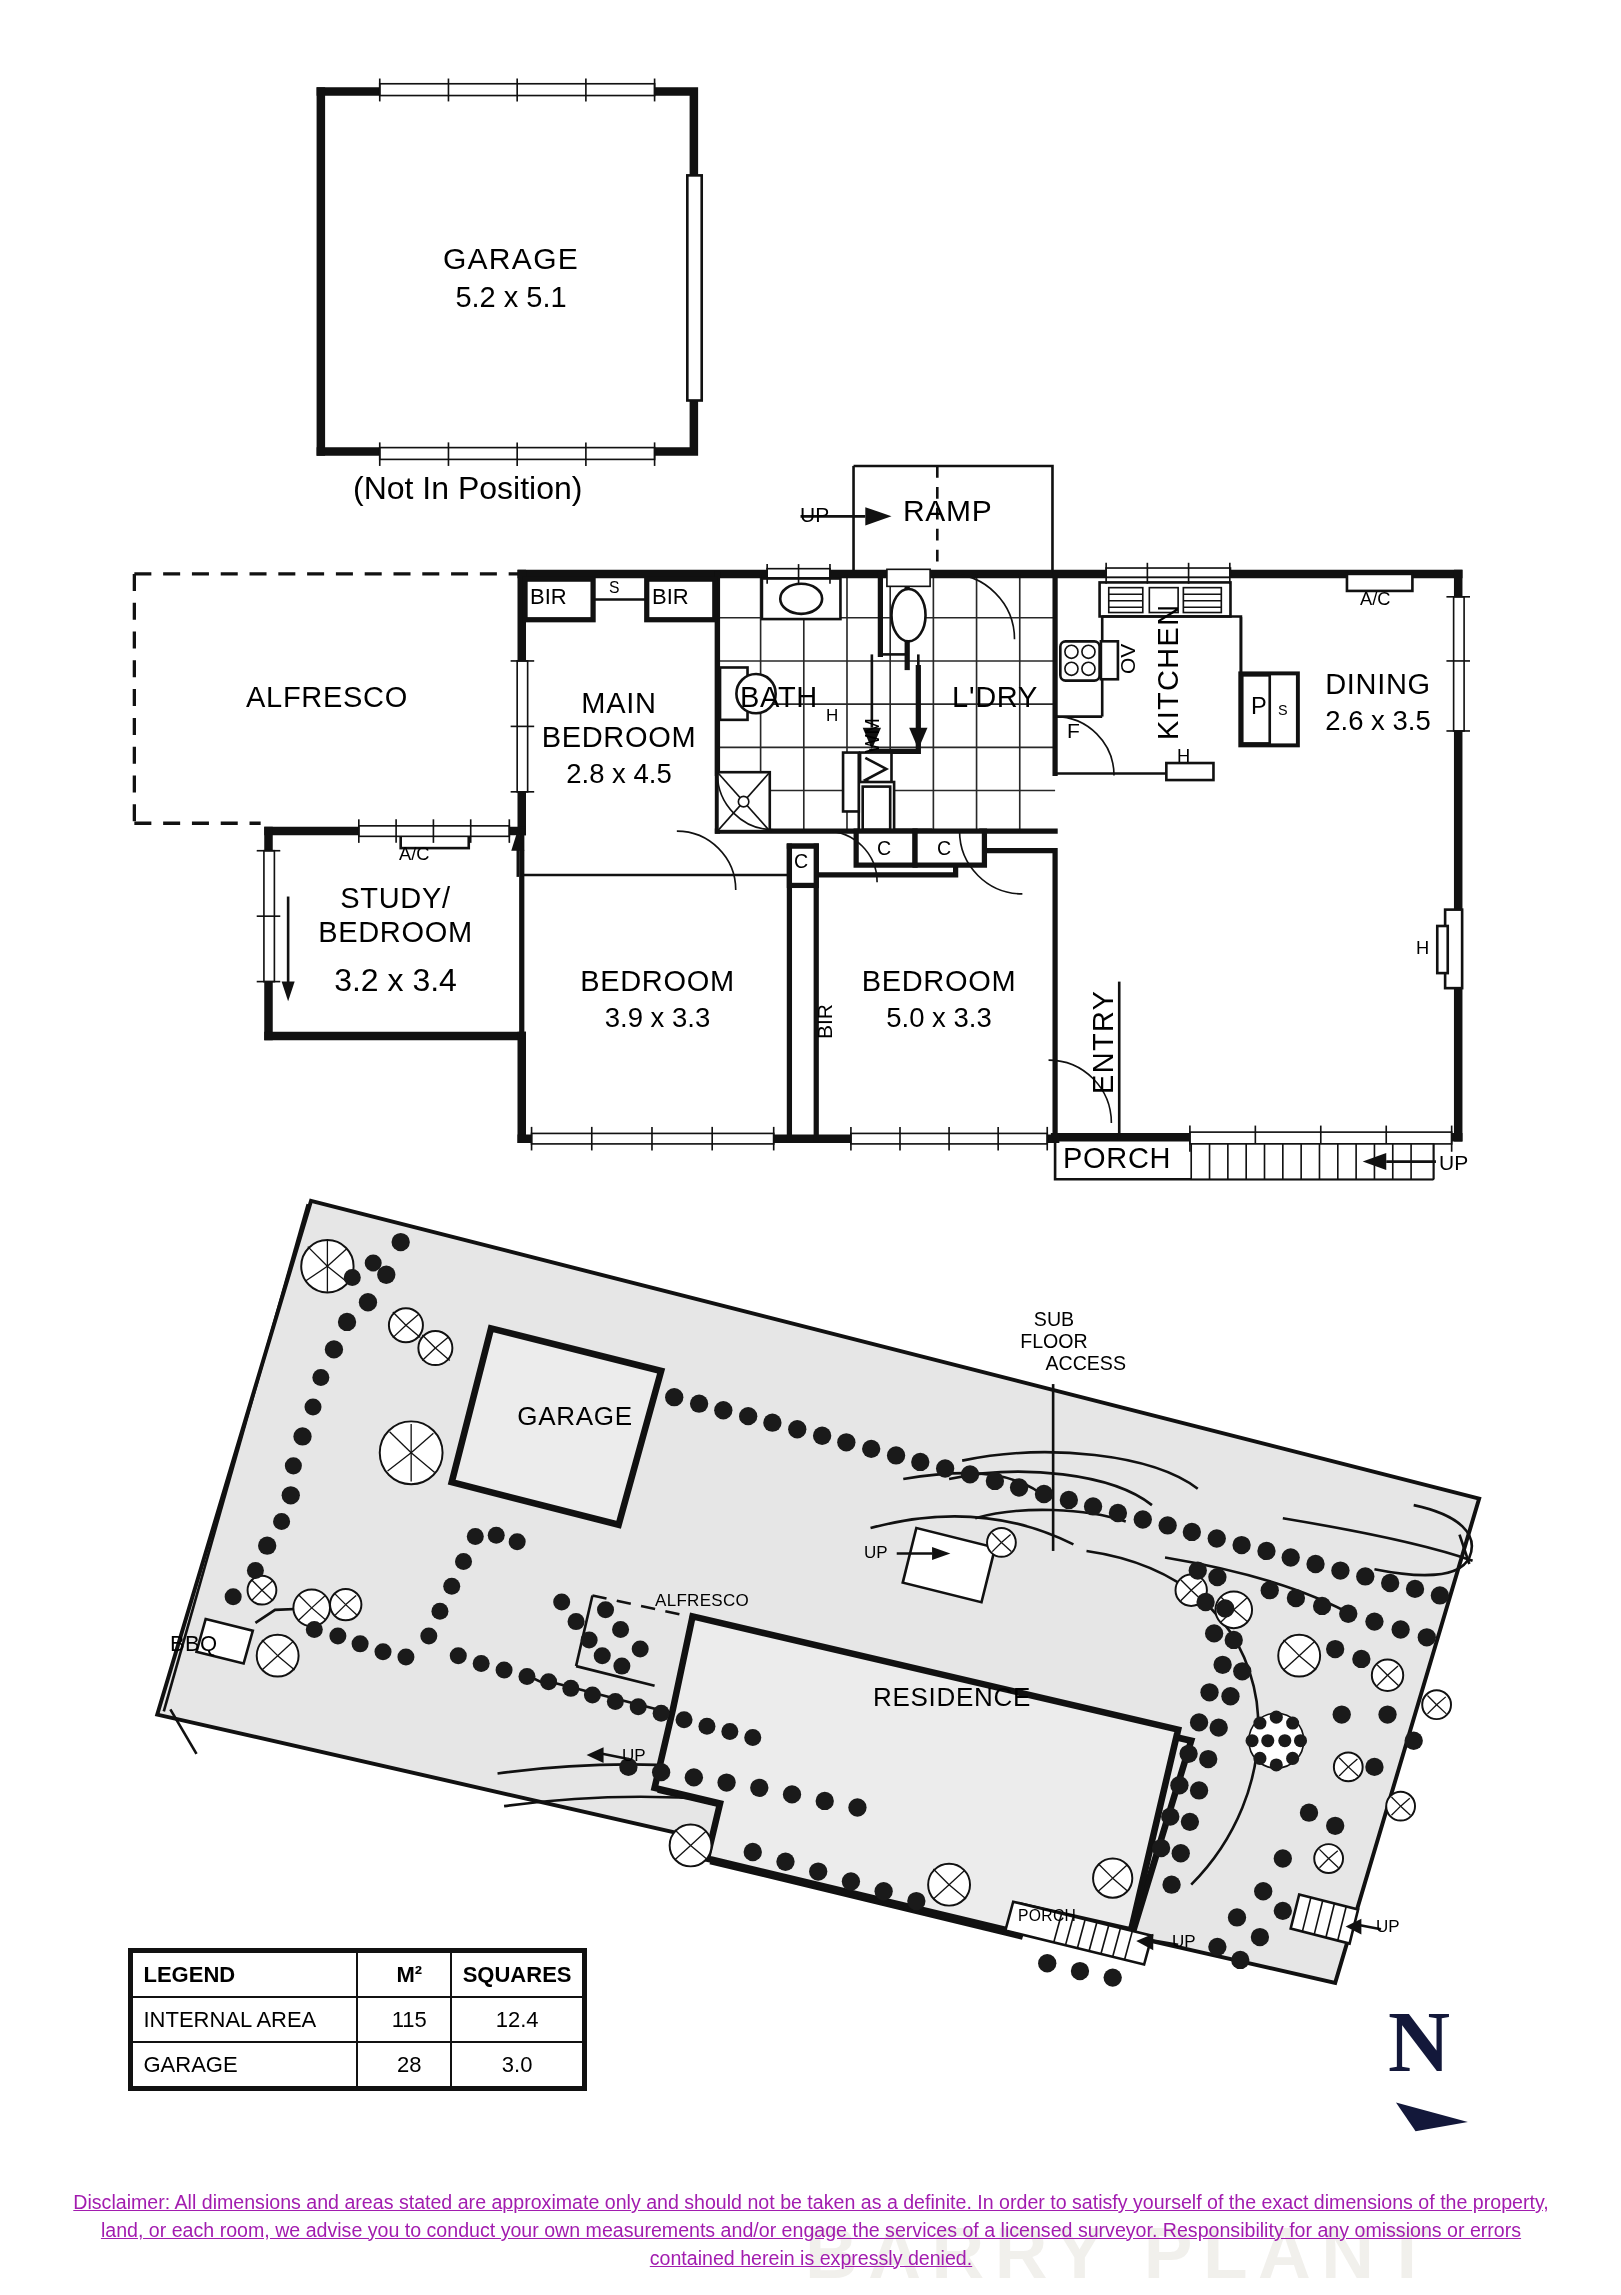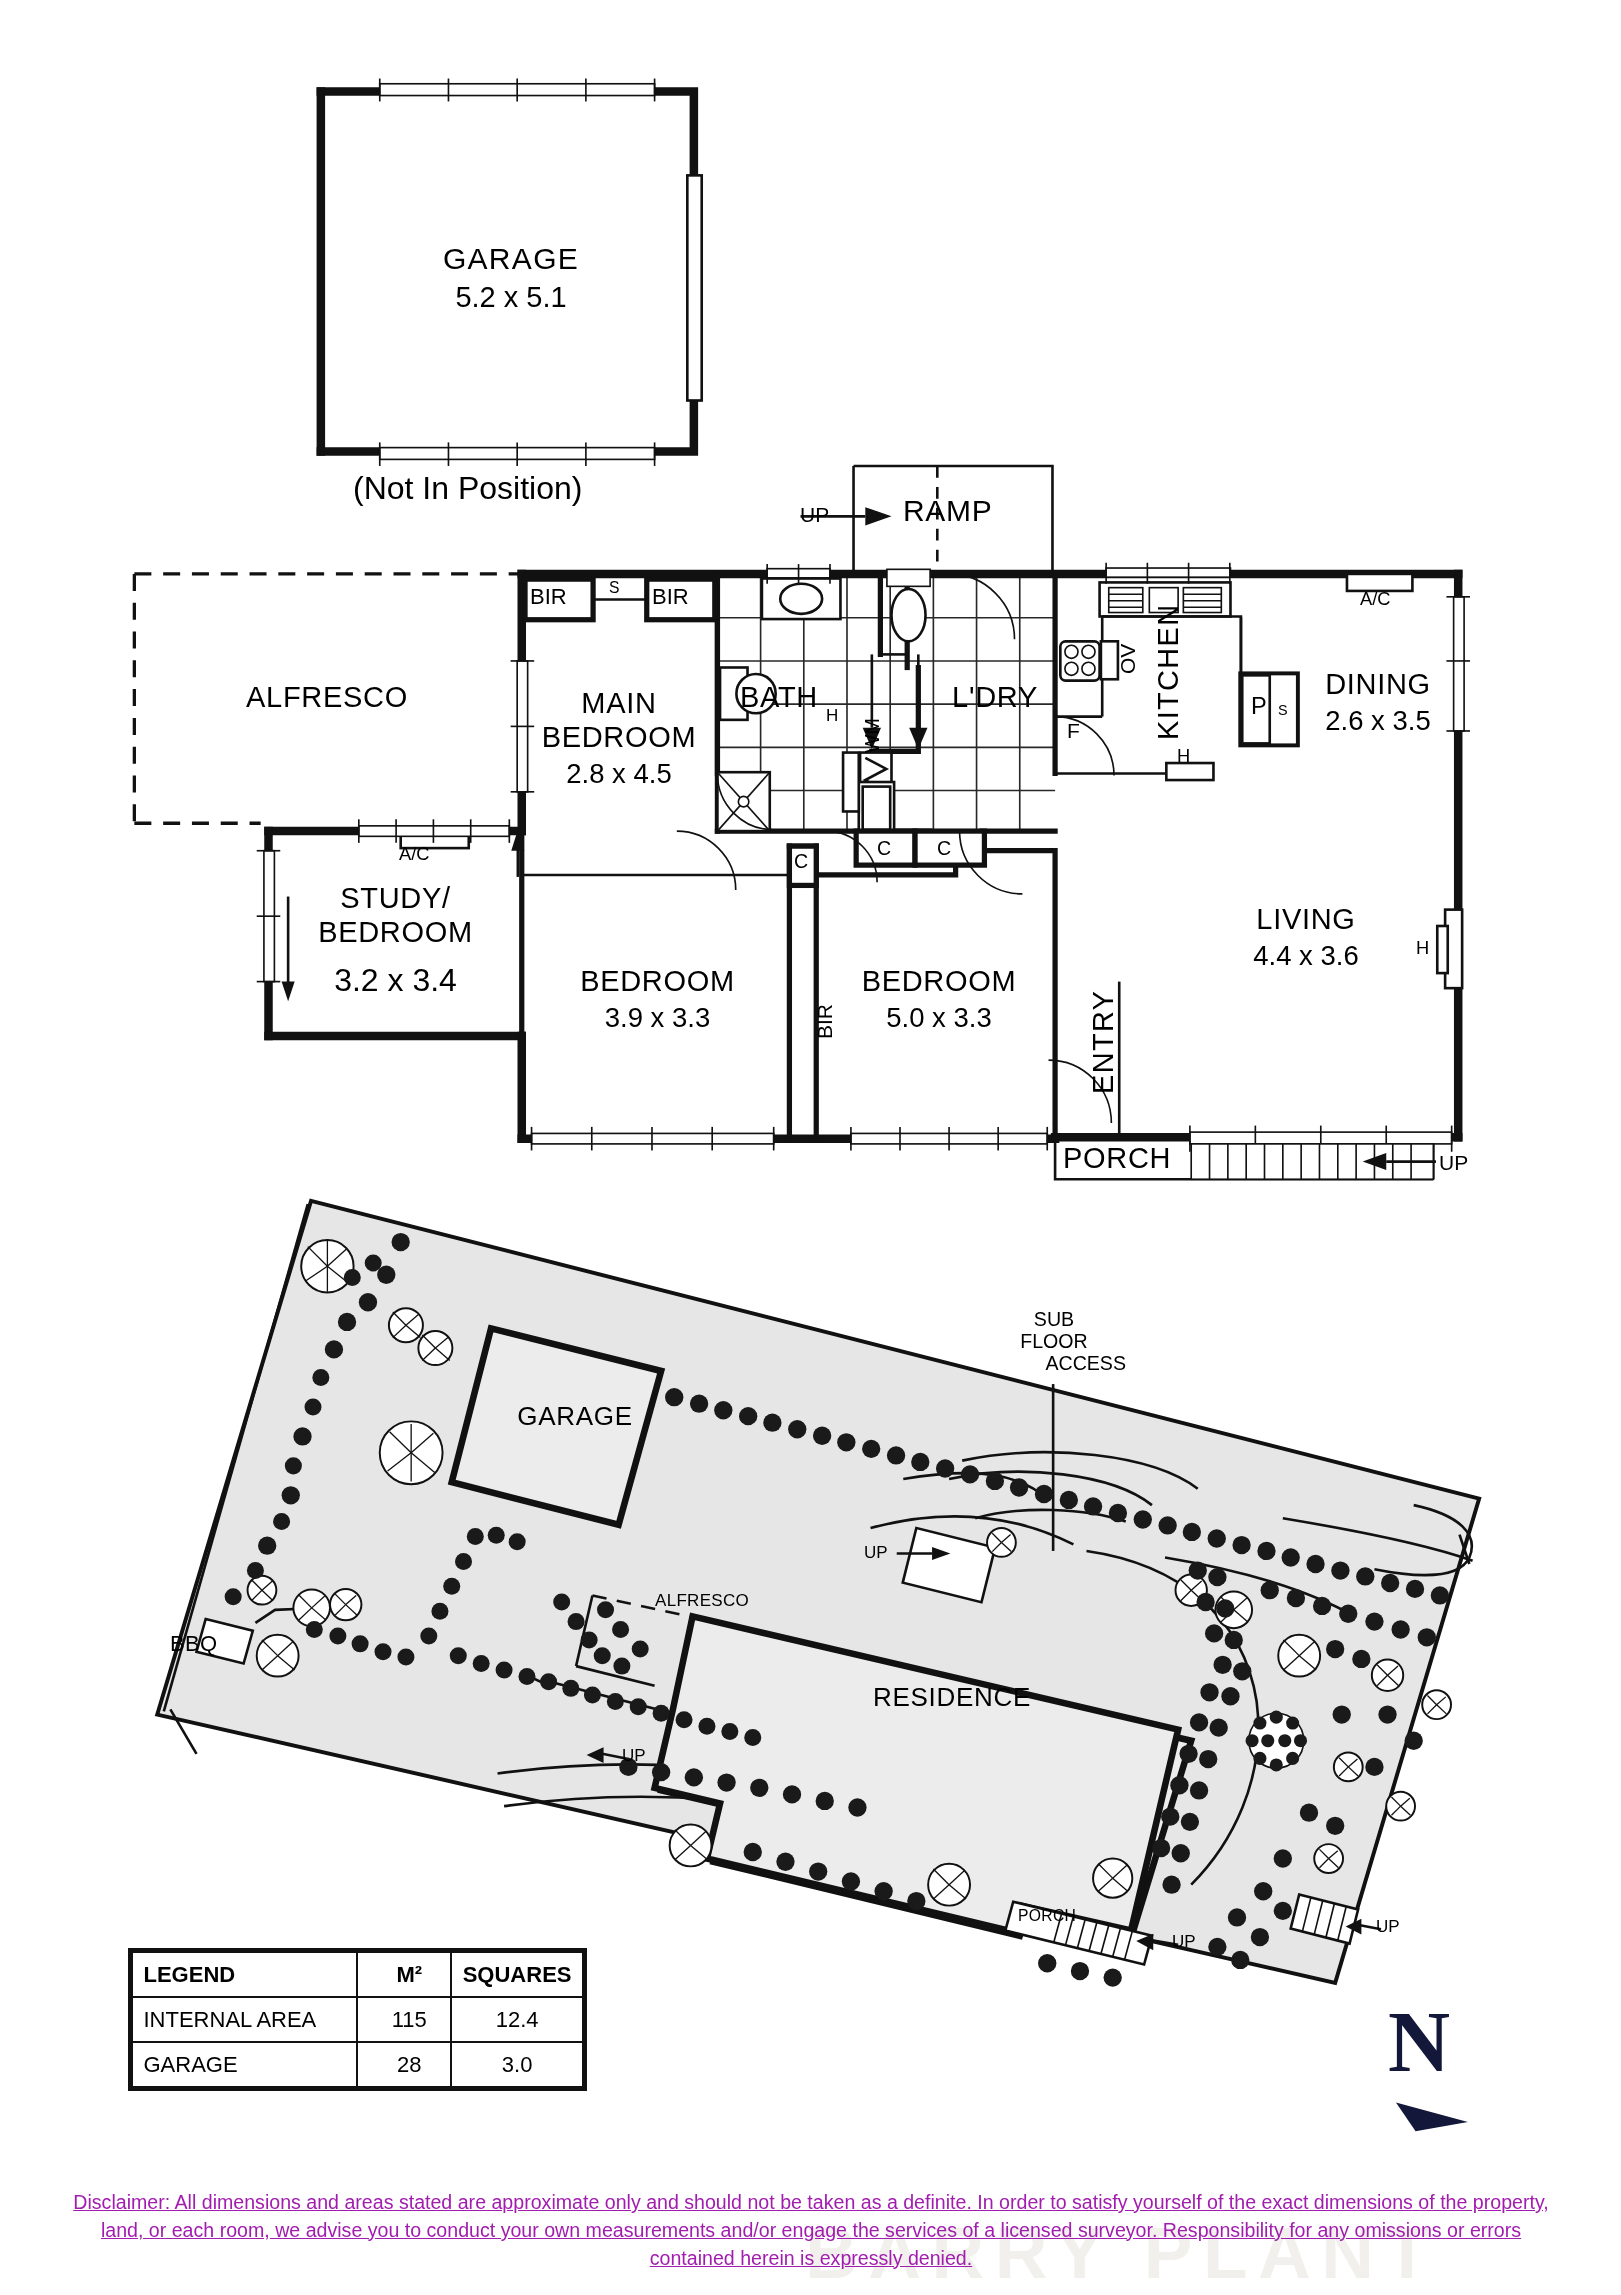--- a/index.html
+++ b/index.html
@@ -877,24 +877,20 @@
 
   <div style="position:absolute;left:813px;top:1039px;font-size:21px;transform:rotate(-90deg);transform-origin:left top;">BIR</div>
 
   <div style="position:absolute;left:821px;top:965px;width:236px;text-align:center;">
     <div style="font-size:29px;letter-spacing:0.7px;">BEDROOM</div>
     <div style="font-size:27.5px;margin-top:3.9px;">5.0 x 3.3</div>
   </div>
 
   <div style="position:absolute;left:1087px;top:1094px;font-size:29px;letter-spacing:1.3px;transform:rotate(-90deg);transform-origin:left top;white-space:nowrap;">ENTRY</div>
 
-  <div style="position:absolute;left:1198px;top:903px;width:216px;text-align:center;">
-    <div style="font-size:29px;letter-spacing:0.7px;">LIVING</div>
-    <div style="font-size:27.5px;margin-top:3.9px;">4.4 x 3.6</div>
-  </div>
   <div style="position:absolute;left:1416px;top:937px;font-size:18.3px;">H</div>
 
   <div style="position:absolute;left:1063px;top:1142px;font-size:29px;letter-spacing:0.7px;">PORCH</div>
   <div style="position:absolute;left:1439px;top:1151px;font-size:21px;">UP</div>
 
   <div style="position:absolute;left:490px;top:1401px;width:170px;text-align:center;font-size:26px;letter-spacing:0.7px;">GARAGE</div>
 
   <div style="position:absolute;left:844px;top:1682px;width:216px;text-align:center;font-size:26px;letter-spacing:0.7px;">RESIDENCE</div>
 
   <div style="position:absolute;left:655px;top:1591px;font-size:17px;letter-spacing:0.3px;">ALFRESCO</div>

